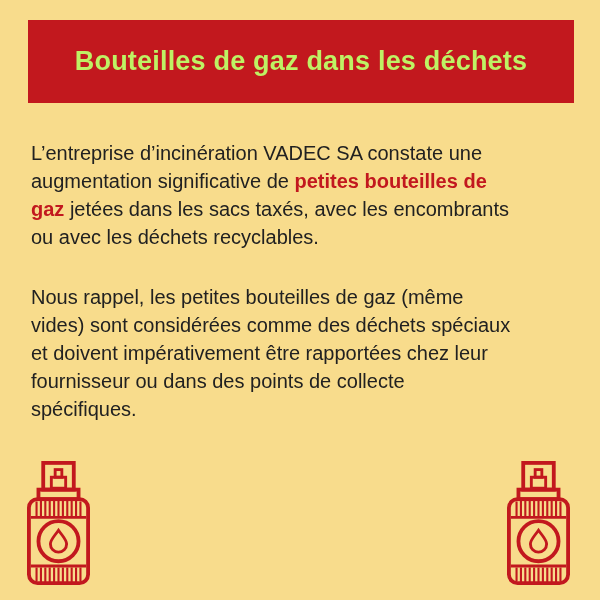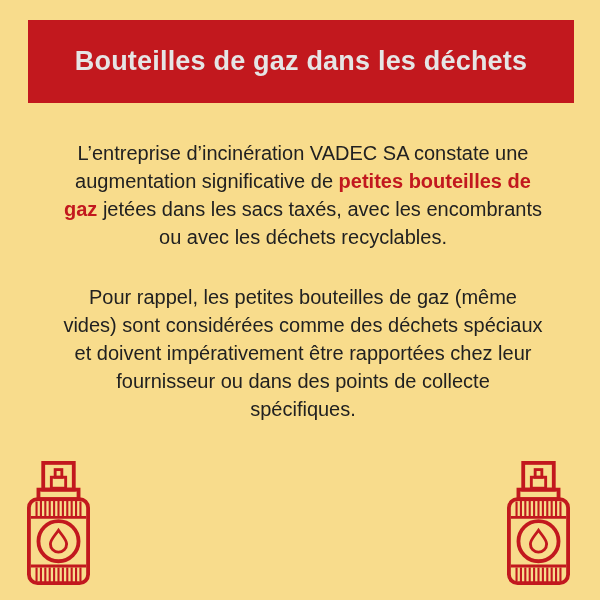--- a/index.html
+++ b/index.html
@@ -20,31 +20,31 @@
     top: 20px;
     width: 546px;
     height: 83px;
     background: #C2181E;
     display: flex;
     align-items: center;
     justify-content: center;
   }
   .title {
     margin: 0;
-    color: #e5e5e5;
+    color: #bef264;
     font-size: 27px;
     font-weight: bold;
     letter-spacing: 0.2px;
   }
   .content {
     position: absolute;
     top: 139px;
     left: 31px;
     right: 25px;
-    text-align: center;
+    text-align: left;
     color: #212121;
   }
   .paragraph {
     margin: 0 0 32px 0;
     font-size: 20px;
     line-height: 28px;
     white-space: pre-line;
   }
   .highlight {
     color: #C2181E;
@@ -87,21 +87,21 @@
 
   <div class="banner">
       <h1 class="title">Bouteilles de gaz dans les déchets</h1>
     </div>
 
   <div class="content">
     <p class="paragraph"><span>L’entreprise d’incinération VADEC SA constate une
 augmentation significative de </span><span class="highlight">petites bouteilles de
 gaz</span><span> jetées dans les sacs taxés, avec les encombrants
 ou avec les déchets recyclables.</span></p>
-    <p class="paragraph">Pour rappel, les petites bouteilles de gaz (même
+    <p class="paragraph">Nous rappel, les petites bouteilles de gaz (même
 vides) sont considérées comme des déchets spéciaux
 et doivent impérativement être rapportées chez leur
 fournisseur ou dans des points de collecte
 spécifiques.</p>
   </div>
 
   <svg class="icon left" viewBox="0 0 66 132">
       <use href="#gas-bottle"></use>
     </svg>
   <svg class="icon right" viewBox="0 0 66 132">

